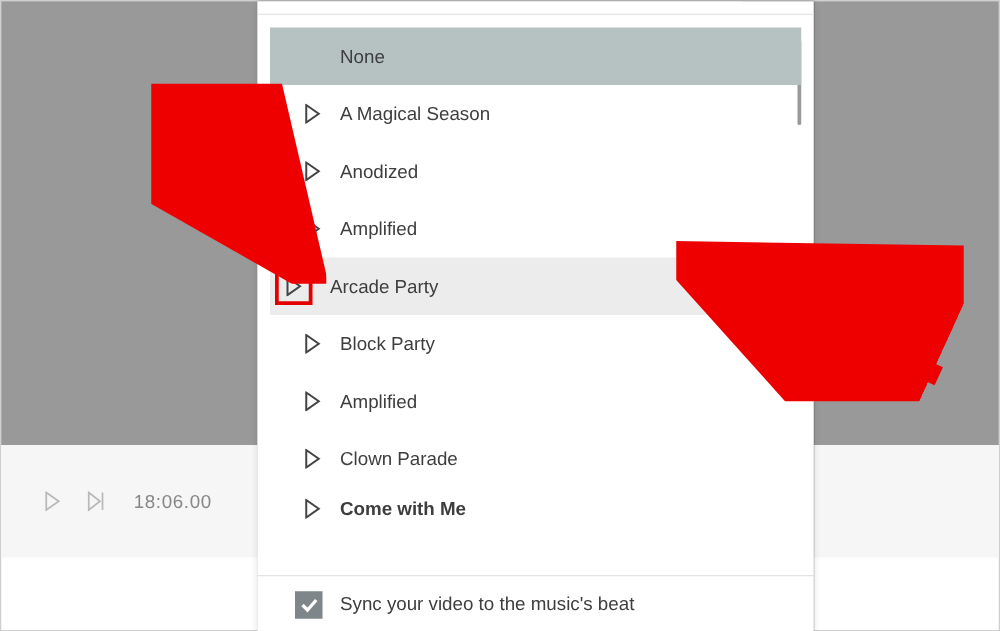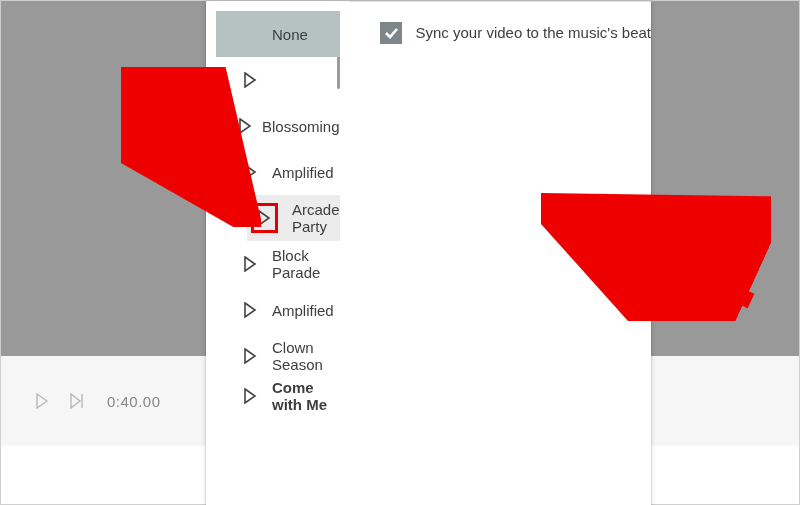--- a/index.html
+++ b/index.html
@@ -52,21 +52,21 @@
   
   .panel {
     position: absolute;
     left: 205px;
     top: 0;
     width: 445px;
     height: 505px;
     background: #fff;
     box-shadow: 0 0 6px rgba(0,0,0,.15), 0 0 1px rgba(0,0,0,.4);
     display: flex;
-    flex-direction: row;
+    flex-direction: column;
   }
   .panel-head-gap { height: 11px; border-bottom: 1px solid #e6e6e6; }
 
   .list-wrap {
     flex: 1;
     position: relative;
     overflow: hidden;
     padding: 10px 10px 0 10px;
   }
 
@@ -80,21 +80,21 @@
     position: relative;
   }
   .row .play-slot {
     width: 44px;
     display: flex;
     justify-content: center;
     align-items: center;
   }
   .row .label { flex: 1; }
   .row.selected { background: #b6c2c2; }
-  .row.hovered  { background: #ececec; margin-left: 31px; }
+  .row.hovered  { background: #ececec; }
   .row.cutoff   { height: 34px; overflow: hidden; font-weight: bold; }
 
   .row.highlighted-play .play-slot {
     border: 3px solid #e30000;
     width: 30px; height: 30px;
     padding: 0;
     margin-left: -8px;
     margin-right: 14px;
   }
 
@@ -103,21 +103,21 @@
     right: 10px;
     top: 20px;
     width: 3px;
     height: 68px;
     background: #9a9a9a;
     border-radius: 2px;
   }
 
   .panel-footer {
     border-top: 1px solid #e2e2e2;
-    height: 62px;
+    height: 46px;
     display: flex;
     align-items: center;
     gap: 14px;
     padding-left: 30px;
     font-size: 15px;
     color: #3e3e3e;
   }
   .chk {
     width: 22px; height: 22px;
     background: #7e8689;
@@ -147,47 +147,48 @@
       <svg width="14" height="16" viewBox="0 0 14 16">
           <polygon points="2,1 12,8 2,15" fill="none" stroke="#b9b9b9" stroke-width="1.4"></polygon>
         </svg>
     </span>
     <span>
       <svg width="18" height="16" viewBox="0 0 18 16">
         <polygon points="2,1 11,8 2,15" fill="none" stroke="#b9b9b9" stroke-width="1.4"></polygon>
         <line x1="13" y1="1" x2="13" y2="15" stroke="#b9b9b9" stroke-width="1.4"></line>
       </svg>
     </span>
-    <span class="time">0:40.00</span>
+    <span class="time">18:06.00</span>
   </div>
 
   <div class="panel">
     <div class="panel-head-gap"></div>
 
     <div class="list-wrap">
       <div class="scroll-thumb"></div>
       <div id="rows">
           <div class="row selected">
             <span class="play-slot"></span>
             <span class="label">None</span>
           </div>
           <div class="row">
             <span class="play-slot">
               <svg width="14" height="16" viewBox="0 0 14 16">
                 <polygon points="2,1 12,8 2,15" fill="none" stroke="#444" stroke-width="1.6"></polygon>
               </svg>
             </span>
-          </div>
-          <div class="row">
-            <span class="play-slot">
-              <svg width="14" height="16" viewBox="0 0 14 16">
-                <polygon points="2,1 12,8 2,15" fill="none" stroke="#444" stroke-width="1.6"></polygon>
-              </svg>
-            </span>
-            <span class="label">Blossoming</span>
+            <span class="label">A Magical Season</span>
+          </div>
+          <div class="row">
+            <span class="play-slot">
+              <svg width="14" height="16" viewBox="0 0 14 16">
+                <polygon points="2,1 12,8 2,15" fill="none" stroke="#444" stroke-width="1.6"></polygon>
+              </svg>
+            </span>
+            <span class="label">Anodized</span>
           </div>
           <div class="row">
             <span class="play-slot">
               <svg width="14" height="16" viewBox="0 0 14 16">
                 <polygon points="2,1 12,8 2,15" fill="none" stroke="#444" stroke-width="1.6"></polygon>
               </svg>
             </span>
             <span class="label">Amplified</span>
           </div>
           <div class="row hovered highlighted-play">
@@ -197,37 +198,37 @@
               </svg>
             </span>
             <span class="label">Arcade Party</span>
           </div>
           <div class="row">
             <span class="play-slot">
               <svg width="14" height="16" viewBox="0 0 14 16">
                 <polygon points="2,1 12,8 2,15" fill="none" stroke="#444" stroke-width="1.6"></polygon>
               </svg>
             </span>
-            <span class="label">Block Parade</span>
+            <span class="label">Block Party</span>
           </div>
           <div class="row">
             <span class="play-slot">
               <svg width="14" height="16" viewBox="0 0 14 16">
                 <polygon points="2,1 12,8 2,15" fill="none" stroke="#444" stroke-width="1.6"></polygon>
               </svg>
             </span>
             <span class="label">Amplified</span>
           </div>
           <div class="row">
             <span class="play-slot">
               <svg width="14" height="16" viewBox="0 0 14 16">
                 <polygon points="2,1 12,8 2,15" fill="none" stroke="#444" stroke-width="1.6"></polygon>
               </svg>
             </span>
-            <span class="label">Clown Season</span>
+            <span class="label">Clown Parade</span>
           </div>
           <div class="row cutoff">
             <span class="play-slot">
               <svg width="14" height="16" viewBox="0 0 14 16">
                 <polygon points="2,1 12,8 2,15" fill="none" stroke="#444" stroke-width="1.6"></polygon>
               </svg>
             </span>
             <span class="label">Come with Me</span>
           </div>
         </div>

